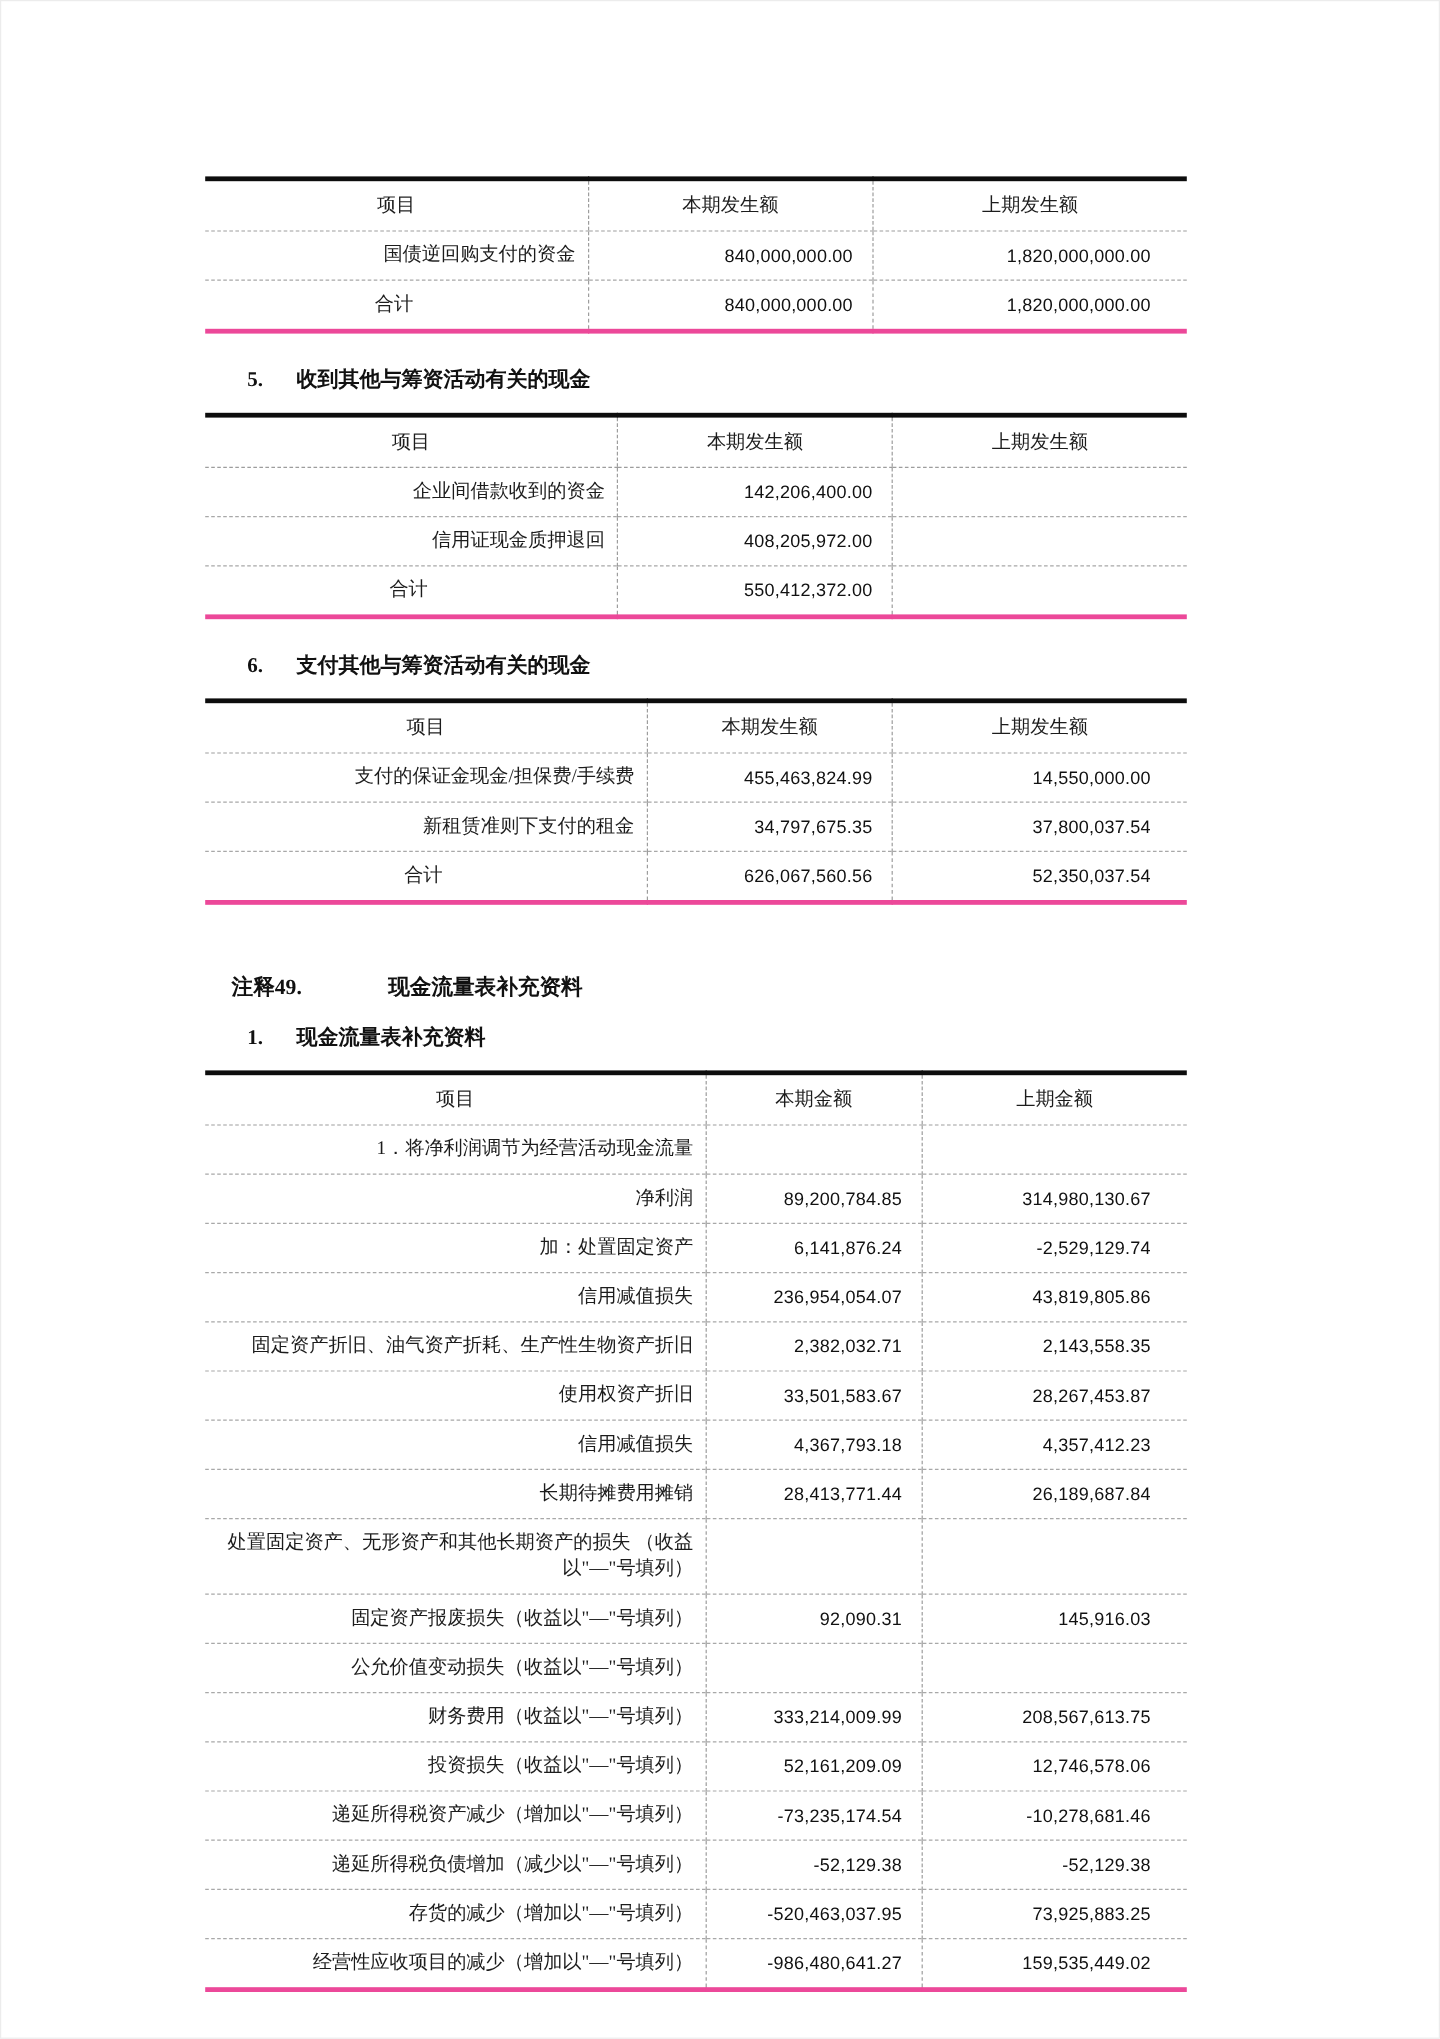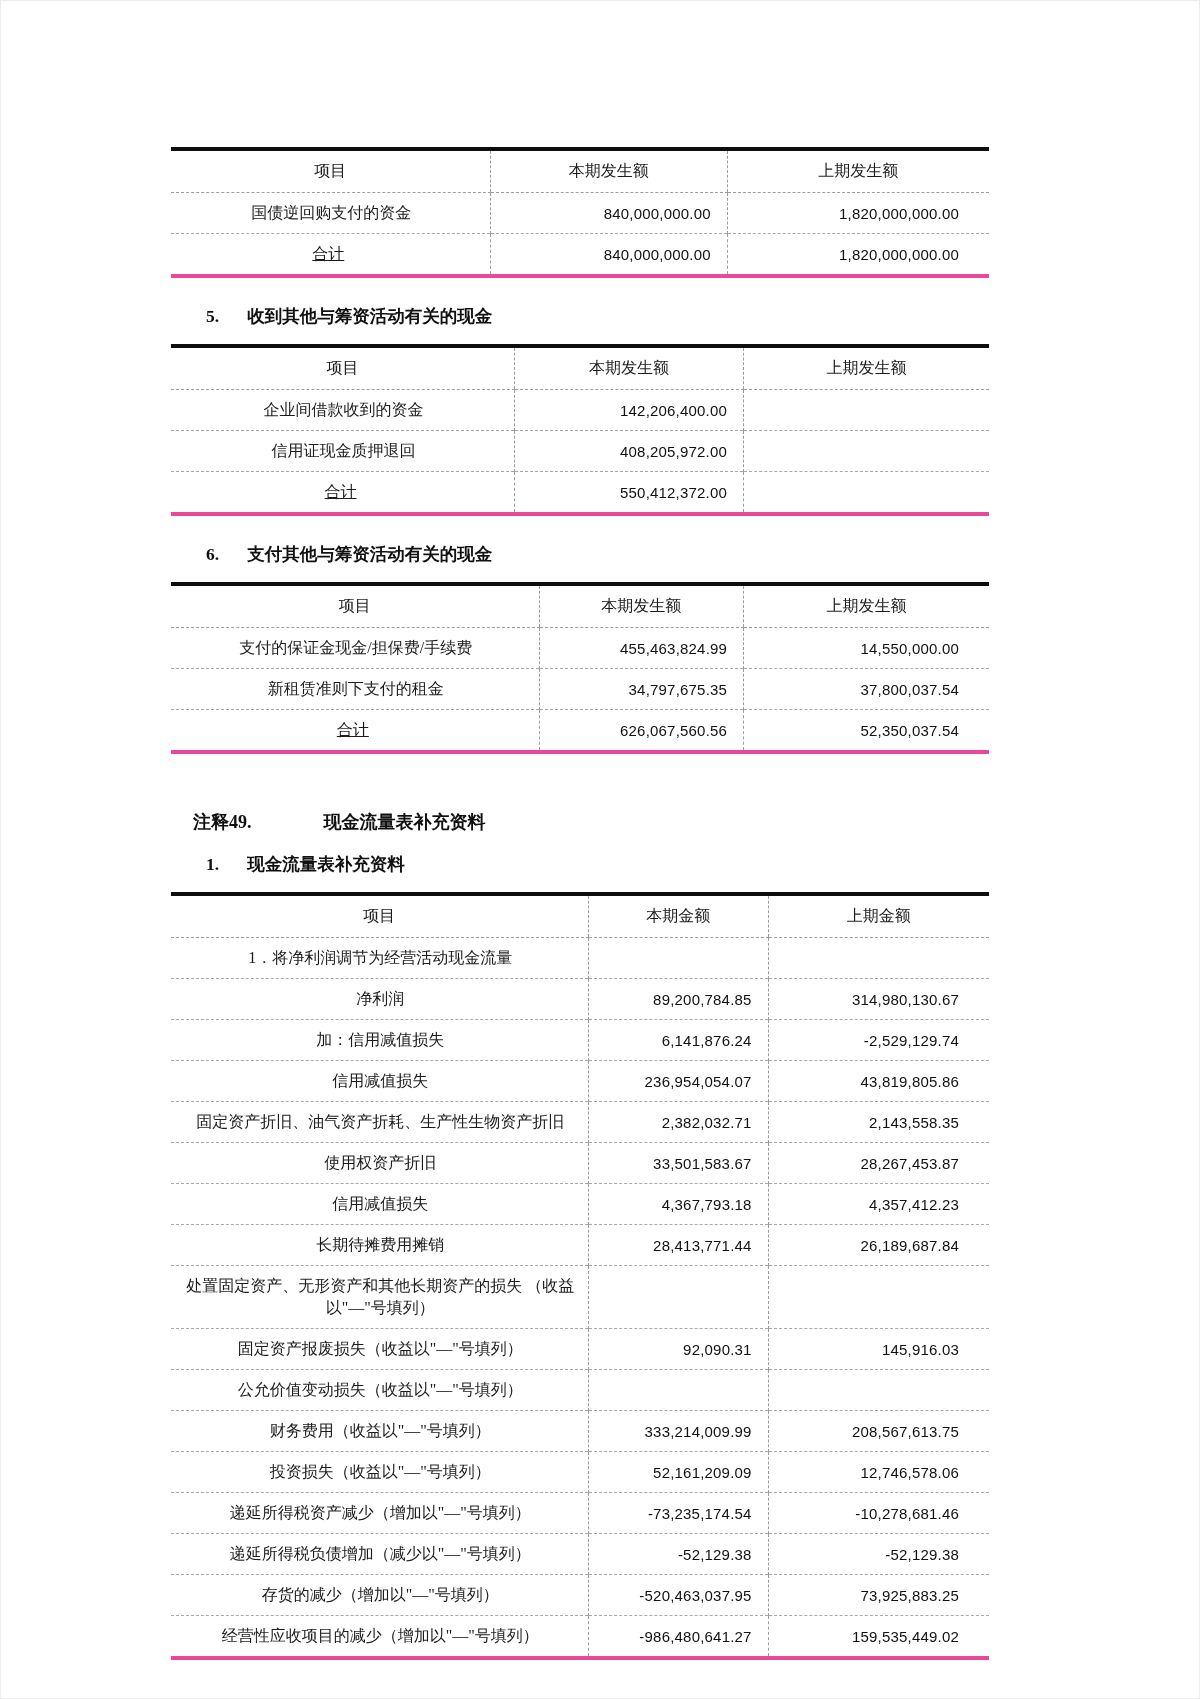--- a/index.html
+++ b/index.html
@@ -22,23 +22,23 @@
   }
   th:first-child,td:first-child{border-left:none;}
   thead th{border-bottom:1px dashed #9d9d9d;}
   tbody tr td{border-top:1px dashed #a8a8a8;}
   tbody tr:first-child td{border-top:none;}
 
   th{
     text-align:center;font-size:16px;padding:10px 6px;color:#1c1c1c;
   }
   td.item{
-    text-align:center;font-size:16px;padding:9px 10px 9px 12px;line-height:22px;color:#1c1c1c;
-  }
-  td.item.total{text-align:center;padding-left:6px;text-decoration:underline;}
+    text-align:right;font-size:16px;padding:9px 10px 9px 12px;line-height:22px;color:#1c1c1c;
+  }
+  td.item.total{text-align:center;padding-left:6px;}
   td.num{
     text-align:right;font-size:15px;
     font-family:"Liberation Sans","DejaVu Sans",sans-serif;
     padding:9px 16px 9px 6px;color:#111;
     letter-spacing:0.2px;
   }
   td.num.last{padding-right:30px;}
 
   .sec-heading{
     font-weight:bold;font-size:17.5px;color:#111;
@@ -190,21 +190,21 @@
         <td class="item">1．将净利润调节为经营活动现金流量</td>
         <td class="num"></td>
         <td class="num last"></td>
       </tr>
       <tr>
         <td class="item">净利润</td>
         <td class="num">89,200,784.85</td>
         <td class="num last">314,980,130.67</td>
       </tr>
       <tr>
-        <td class="item">加：信用减值损失</td>
+        <td class="item">加：处置固定资产</td>
         <td class="num">6,141,876.24</td>
         <td class="num last">-2,529,129.74</td>
       </tr>
       <tr>
         <td class="item">信用减值损失</td>
         <td class="num">236,954,054.07</td>
         <td class="num last">43,819,805.86</td>
       </tr>
       <tr>
         <td class="item">固定资产折旧、油气资产折耗、生产性生物资产折旧</td>

